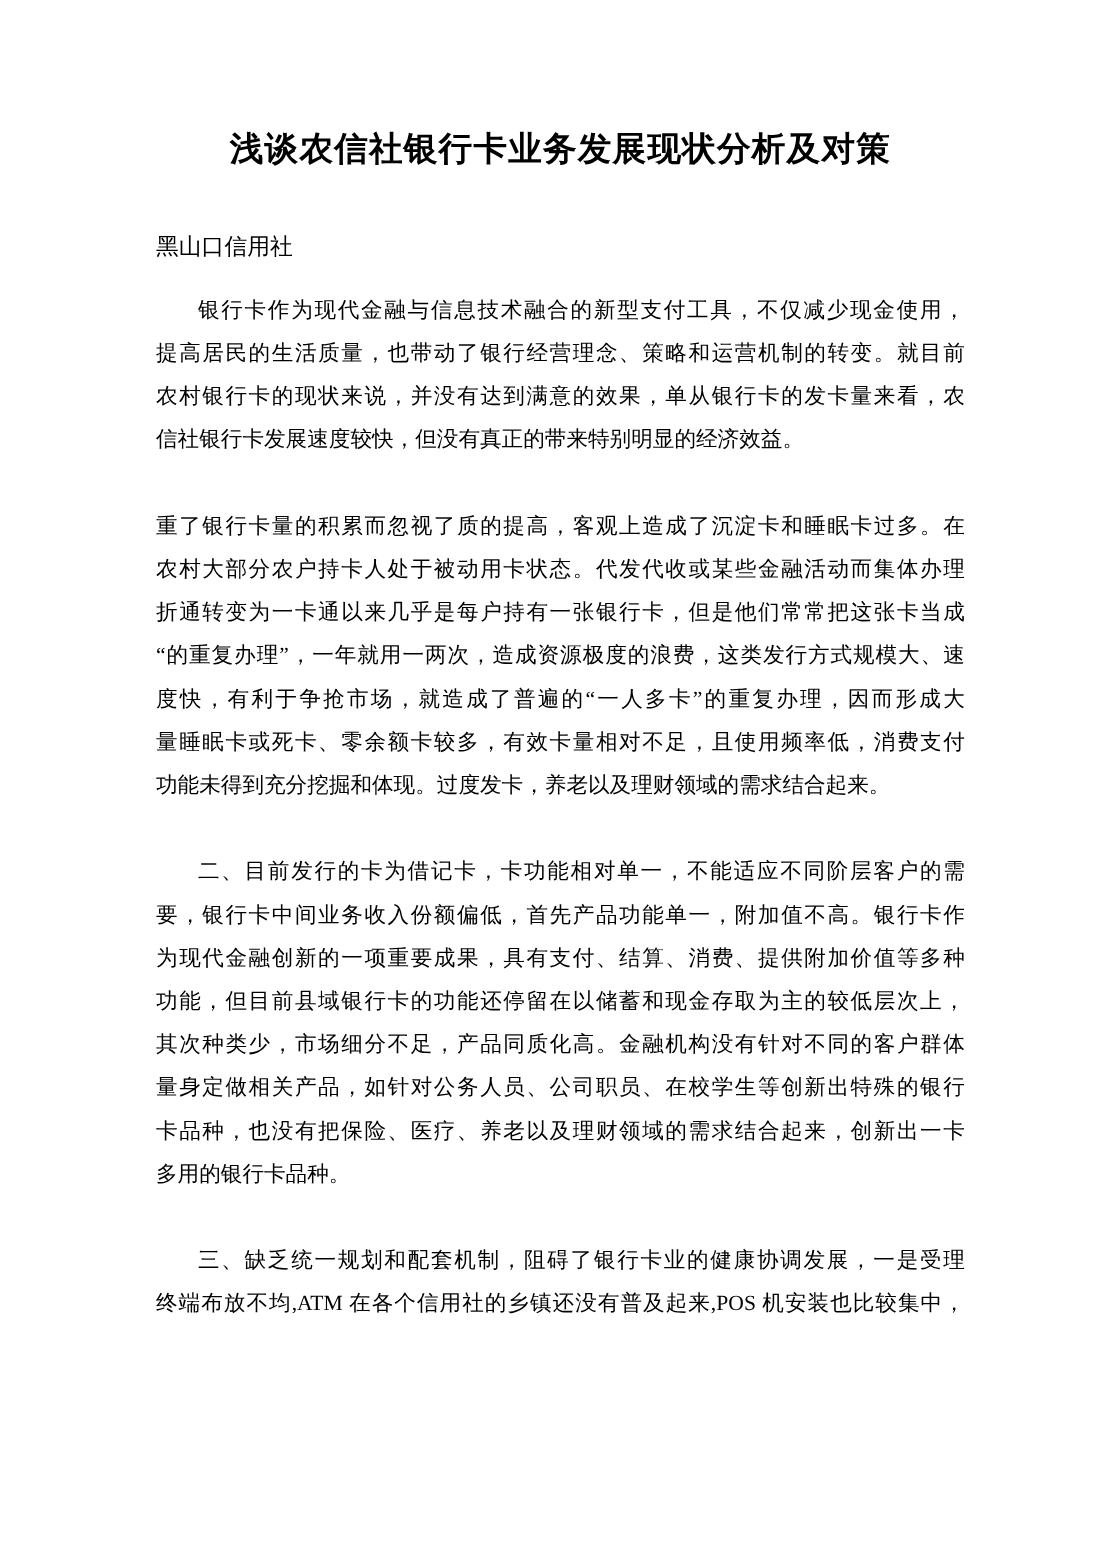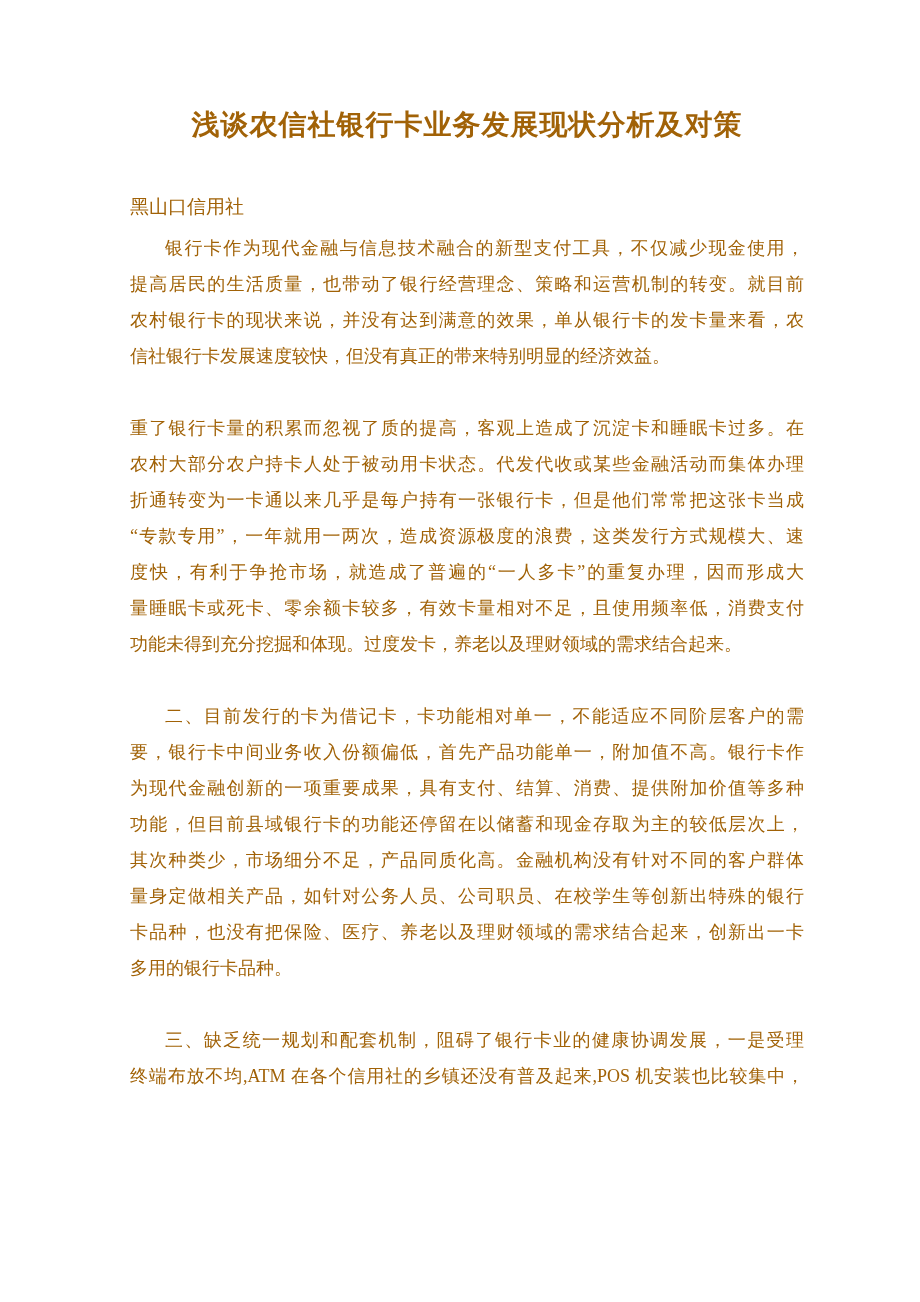--- a/index.html
+++ b/index.html
@@ -7,21 +7,21 @@
     padding: 0;
     background: #ffffff;
   }
   .page {
     position: relative;
     width: 920px;
     height: 1302px;
     box-sizing: border-box;
     padding: 104px 116px 0 130px;
     background: #ffffff;
-    color: #a16207;
+    color: #000000;
     font-family: "Liberation Serif", "DejaVu Serif", serif;
     overflow: hidden;
   }
   .doc-title {
     margin: 0;
     font-size: 28px;
     line-height: 42px;
     font-weight: bold;
     text-align: center;
     letter-spacing: 1px;
@@ -34,21 +34,21 @@
     padding-right: 40px;
   }
   .doc-body {
     margin: 0;
   }
   .doc-paragraph {
     margin: 36px 0 0 0;
     padding: 0;
   }
   .doc-paragraph.first-paragraph {
-    margin-top: 5px;
+    margin-top: 15px;
   }
   .line {
     display: block;
     font-size: 18px;
     line-height: 36px;
     white-space: nowrap;
     text-align: justify;
     text-align-last: justify;
     text-justify: inter-character;
   }
@@ -69,21 +69,21 @@
       <p class="doc-paragraph first-paragraph">
         <span class="line first">银行卡作为现代金融与信息技术融合的新型支付工具，不仅减少现金使用，</span>
         <span class="line">提高居民的生活质量，也带动了银行经营理念、策略和运营机制的转变。就目前</span>
         <span class="line">农村银行卡的现状来说，并没有达到满意的效果，单从银行卡的发卡量来看，农</span>
         <span class="line final">信社银行卡发展速度较快，但没有真正的带来特别明显的经济效益。</span>
       </p>
       <p class="doc-paragraph">
         <span class="line">重了银行卡量的积累而忽视了质的提高，客观上造成了沉淀卡和睡眠卡过多。在</span>
         <span class="line">农村大部分农户持卡人处于被动用卡状态。代发代收或某些金融活动而集体办理</span>
         <span class="line">折通转变为一卡通以来几乎是每户持有一张银行卡，但是他们常常把这张卡当成</span>
-        <span class="line">“专款专用”，一年就用一两次，造成资源极度的浪费，这类发行方式规模大、速</span>
+        <span class="line">“的重复办理”，一年就用一两次，造成资源极度的浪费，这类发行方式规模大、速</span>
         <span class="line">度快，有利于争抢市场，就造成了普遍的“一人多卡”的重复办理，因而形成大</span>
         <span class="line">量睡眠卡或死卡、零余额卡较多，有效卡量相对不足，且使用频率低，消费支付</span>
         <span class="line final">功能未得到充分挖掘和体现。过度发卡，养老以及理财领域的需求结合起来。</span>
       </p>
       <p class="doc-paragraph">
         <span class="line first">二、目前发行的卡为借记卡，卡功能相对单一，不能适应不同阶层客户的需</span>
         <span class="line">要，银行卡中间业务收入份额偏低，首先产品功能单一，附加值不高。银行卡作</span>
         <span class="line">为现代金融创新的一项重要成果，具有支付、结算、消费、提供附加价值等多种</span>
         <span class="line">功能，但目前县域银行卡的功能还停留在以储蓄和现金存取为主的较低层次上，</span>
         <span class="line">其次种类少，市场细分不足，产品同质化高。金融机构没有针对不同的客户群体</span>

